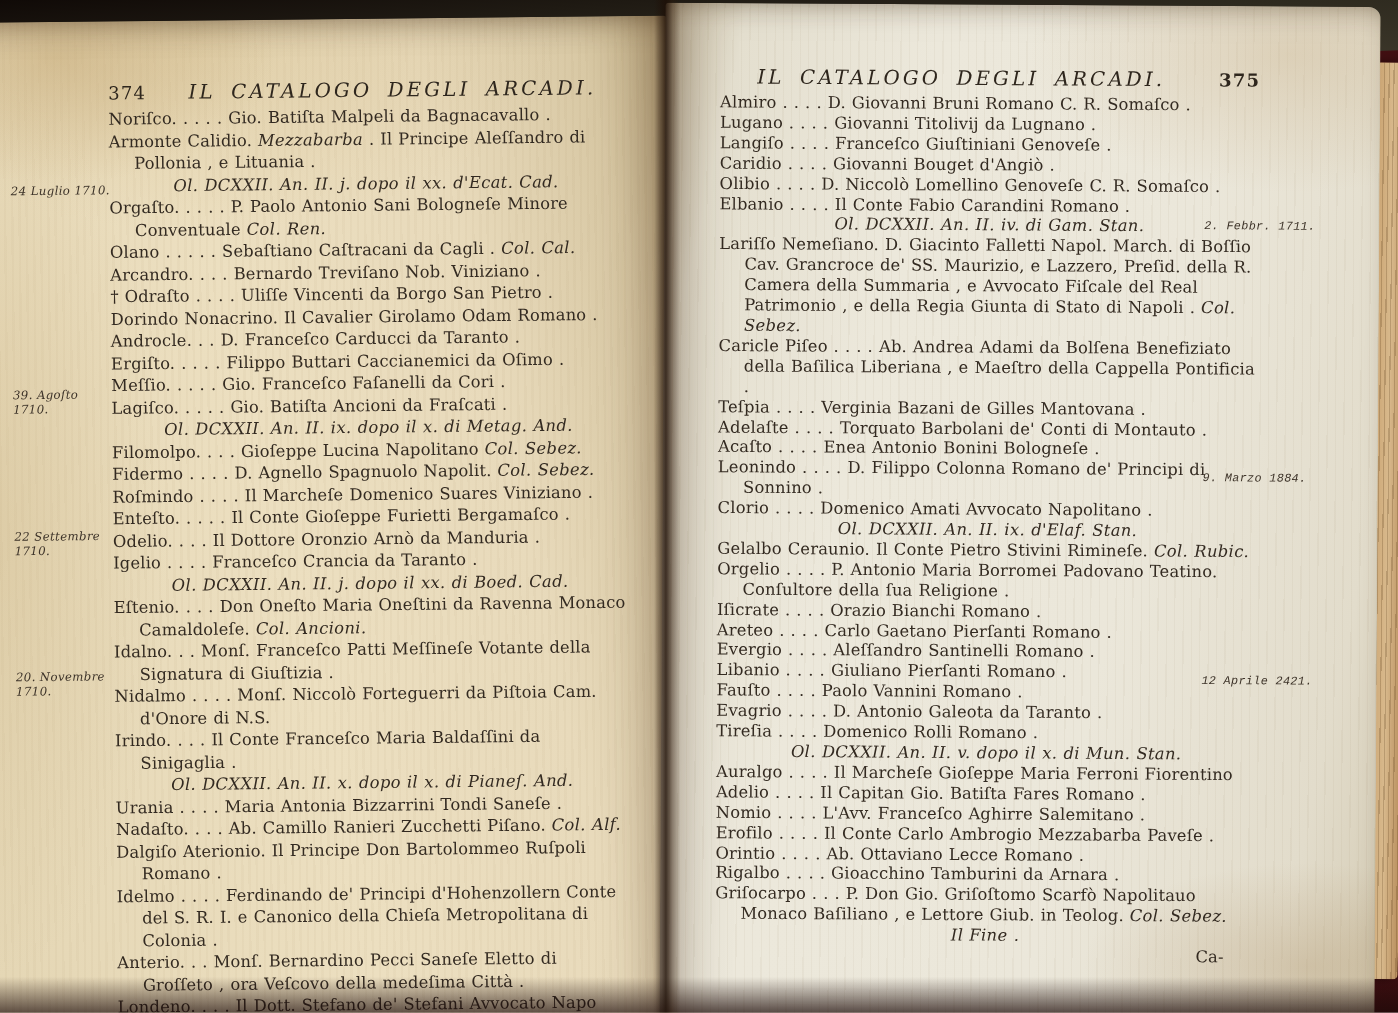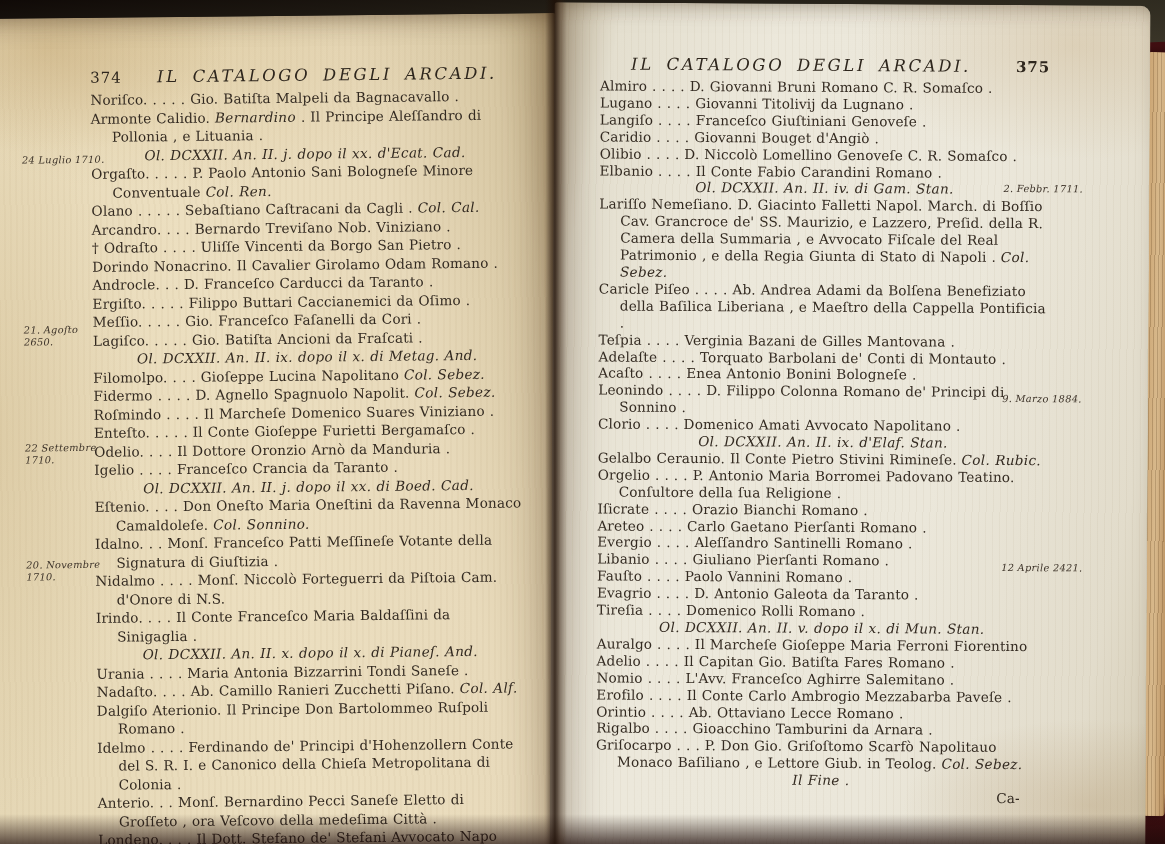--- a/index.html
+++ b/index.html
@@ -75,74 +75,74 @@
   .bl.e{padding-left:1.55em;text-indent:-1.55em;}
   .bl.o{text-align:center;font-style:italic;}
   .bl.c{text-align:center;font-style:italic;}
   .bl.cw{text-align:right;padding-right:26px;}
   .bl i{letter-spacing:.3px;}
   
   .mnote{
     position:absolute;font-style:italic;font-size:9.8px;line-height:11.5px;
     color:#3d3329;white-space:pre-line;letter-spacing:.3px;
   }
-  .page-left  .mnote{left:30px;width:86px;margin-left:13px;}
-  .page-right .mnote{left:450px;width:140px;white-space:nowrap;}
+  .page-left  .mnote{left:30px;width:86px;}
+  .page-right .mnote{left:450px;width:140px;white-space:nowrap;font-family:Liberation Mono, monospace;}
   .ln1{top:136px}.ln2{top:306px}.ln3{top:424px}.ln4{top:541px}
   .rn1{top:178px}.rn2{top:388px}.rn3{top:557px}
 </style>
 </head>
 <body>
 
 <div id="scan">
   <div class="top-shadow"></div>
   <div class="edge-stack"></div>
 
   <div class="page page-left">
     <div class="textcol">
       <div class="pghead">
         <span class="num">374</span>
         <span class="title">IL CATALOGO DEGLI ARCADI.</span>
       </div>
       <div>
           <div class="bl e">Noriſco. . . . . Gio. Batiſta Malpeli da Bagnacavallo .</div>
-          <div class="bl e">Armonte Calidio. <i>Bernardino</i> . Il Principe Aleſſandro di Pollonia , e Lituania .</div>
+          <div class="bl e">Armonte Calidio. <i>Mezzabarba</i> . Il Principe Aleſſandro di Pollonia , e Lituania .</div>
           <div class="bl o"><i>Ol. DCXXII. An. II. j. dopo il xx. d'Ecat. Cad.</i></div>
           <div class="bl e">Orgaſto. . . . . P. Paolo Antonio Sani Bologneſe Minore Conventuale <i>Col. Ren.</i></div>
           <div class="bl e">Olano . . . . . Sebaſtiano Caſtracani da Cagli . <i>Col. Cal.</i></div>
           <div class="bl e">Arcandro. . . . Bernardo Treviſano Nob. Viniziano .</div>
           <div class="bl e">† Odraſto . . . . Uliſſe Vincenti da Borgo San Pietro .</div>
           <div class="bl e">Dorindo Nonacrino. Il Cavalier Girolamo Odam Romano .</div>
           <div class="bl e">Androcle. . . D. Franceſco Carducci da Taranto .</div>
           <div class="bl e">Ergiſto. . . . . Filippo Buttari Caccianemici da Oſimo .</div>
           <div class="bl e">Meſſio. . . . . Gio. Franceſco Faſanelli da Cori .</div>
           <div class="bl e">Lagiſco. . . . . Gio. Batiſta Ancioni da Fraſcati .</div>
           <div class="bl o"><i>Ol. DCXXII. An. II. ix. dopo il x. di Metag. And.</i></div>
           <div class="bl e">Filomolpo. . . . Gioſeppe Lucina Napolitano <i>Col. Sebez.</i></div>
           <div class="bl e">Fidermo . . . . D. Agnello Spagnuolo Napolit. <i>Col. Sebez.</i></div>
           <div class="bl e">Roſmindo . . . . Il Marcheſe Domenico Suares Viniziano .</div>
           <div class="bl e">Enteſto. . . . . Il Conte Gioſeppe Furietti Bergamaſco .</div>
           <div class="bl e">Odelio. . . . Il Dottore Oronzio Arnò da Manduria .</div>
           <div class="bl e">Igelio . . . . Franceſco Crancia da Taranto .</div>
           <div class="bl o"><i>Ol. DCXXII. An. II. j. dopo il xx. di Boed. Cad.</i></div>
-          <div class="bl e">Eſtenio. . . . Don Oneſto Maria Oneſtini da Ravenna Monaco Camaldoleſe. <i>Col. Sonnino.</i></div>
+          <div class="bl e">Eſtenio. . . . Don Oneſto Maria Oneſtini da Ravenna Monaco Camaldoleſe. <i>Col. Ancioni.</i></div>
           <div class="bl e">Idalno. . . Monſ. Franceſco Patti Meſſineſe Votante della Signatura di Giuſtizia .</div>
           <div class="bl e">Nidalmo . . . . Monſ. Niccolò Forteguerri da Piſtoia Cam. d'Onore di N.S.</div>
           <div class="bl e">Irindo. . . . Il Conte Franceſco Maria Baldaſſini da Sinigaglia .</div>
           <div class="bl o"><i>Ol. DCXXII. An. II. x. dopo il x. di Pianeſ. And.</i></div>
           <div class="bl e">Urania . . . . Maria Antonia Bizzarrini Tondi Saneſe .</div>
           <div class="bl e">Nadaſto. . . . Ab. Camillo Ranieri Zucchetti Piſano. <i>Col. Alf.</i></div>
           <div class="bl e">Dalgiſo Aterionio. Il Principe Don Bartolommeo Ruſpoli Romano .</div>
           <div class="bl e">Idelmo . . . . Ferdinando de' Principi d'Hohenzollern Conte del S. R. I. e Canonico della Chieſa Metropolitana di Colonia .</div>
           <div class="bl e">Anterio. . . Monſ. Bernardino Pecci Saneſe Eletto di Groſſeto , ora Veſcovo della medeſima Città .</div>
           <div class="bl e">Londeno. . . . Il Dott. Stefano de' Stefani Avvocato Napo</div>
         </div>
     </div>
     <div class="mnote ln1">24 Luglio 1710.</div>
-    <div class="mnote ln2">21. Agoſto 2650.</div>
+    <div class="mnote ln2">39. Agoſto 1710.</div>
     <div class="mnote ln3">22 Settembre
 1710.</div>
     <div class="mnote ln4">20. Novembre
 1710.</div>
   </div>
 
   <div class="page page-right">
     <div class="textcol">
       <div class="pghead">
         <span class="title">IL CATALOGO DEGLI ARCADI.</span>

